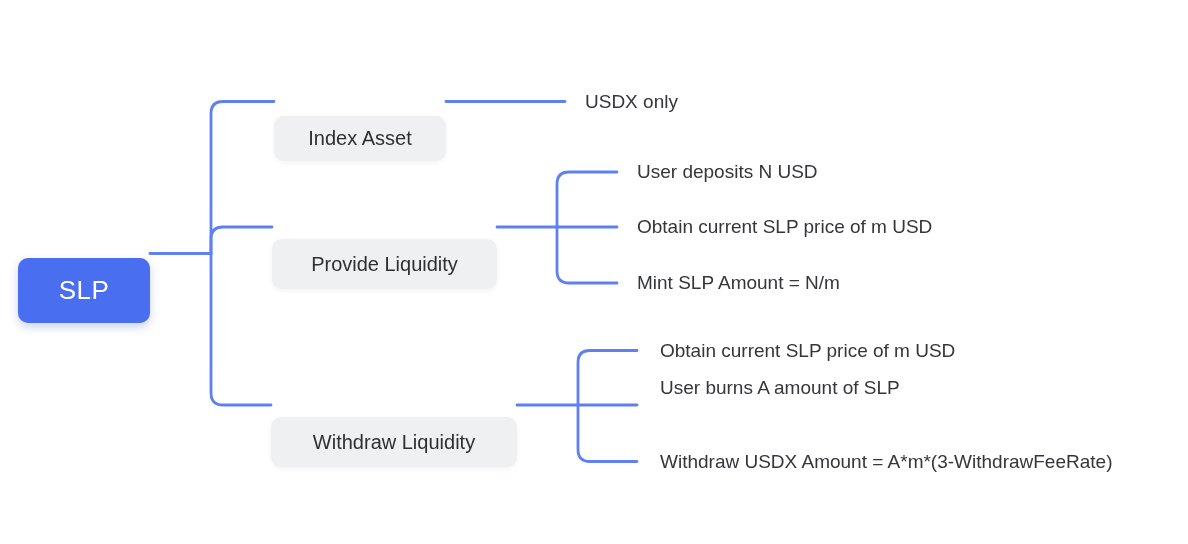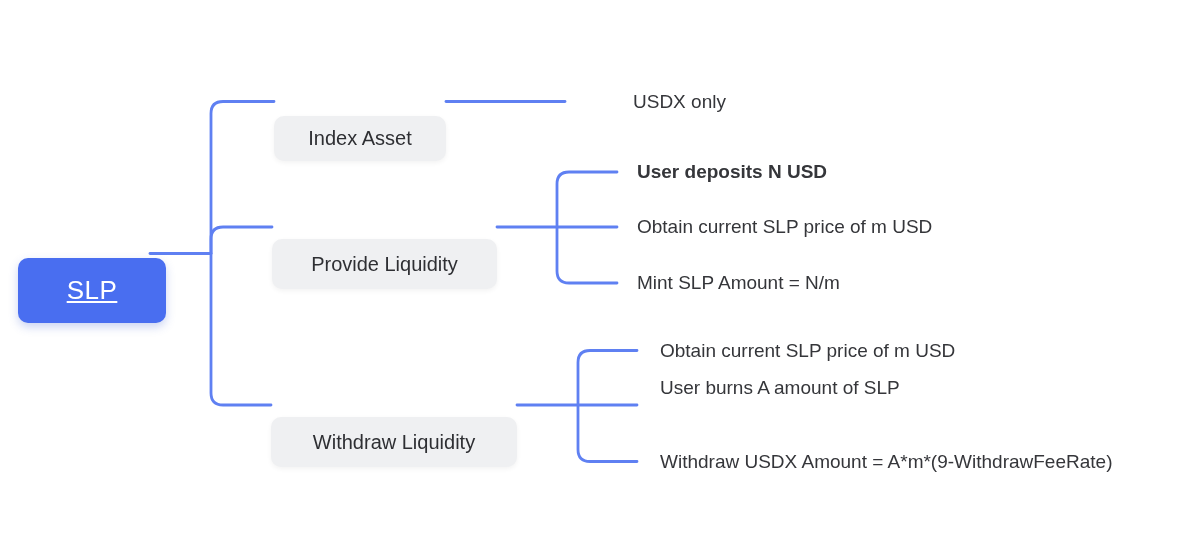--- a/index.html
+++ b/index.html
@@ -66,35 +66,35 @@
       <path d="M446,101.5 H565"></path>
       <path d="M497,227 H617"></path>
       <path d="M617,172 H569 Q557,172 557,184 V227"></path>
       <path d="M617,283 H569 Q557,283 557,271 V227"></path>
       <path d="M517,405 H637"></path>
       <path d="M637,350.5 H590 Q578,350.5 578,362.5 V405"></path>
       <path d="M637,461.5 H590 Q578,461.5 578,449.5 V405"></path>
     </g>
   </svg>
 
-  <div class="node root-node" style="left:18px; top:221px; width:148px; height:65px;text-decoration:underline;">SLP</div>
+  <div class="node root-node" style="left:18px; top:221px; width:132px; height:65px;">SLP</div>
 
   <div class="node branch-node" style="left:274px; top:79px; width:172px; height:45px;">Index Asset</div>
 
   <div class="node branch-node" style="left:271px; top:380px; width:246px; height:50px;">Withdraw Liquidity</div>
 
   <div class="node branch-node" style="left:272px; top:202px; width:225px; height:50px;">Provide Liquidity</div>
 
-  <div class="leaf-label" style="left:585px; top:102px;margin-left:48px;">USDX only</div>
+  <div class="leaf-label" style="left:585px; top:102px;">USDX only</div>
 
-  <div class="leaf-label" style="left:637px; top:172px;font-weight:bold;">User deposits N USD</div>
+  <div class="leaf-label" style="left:637px; top:172px;">User deposits N USD</div>
 
   <div class="leaf-label" style="left:637px; top:227px;">Obtain current SLP price of m USD</div>
 
   <div class="leaf-label" style="left:637px; top:283px;text-align:center;">Mint SLP Amount = N/m</div>
 
   <div class="leaf-label" style="left:660px; top:350.5px;">Obtain current SLP price of m USD</div>
 
   <div class="leaf-label" style="left:660px; top:388px;">User burns A amount of SLP</div>
 
-  <div class="leaf-label" style="left:660px; top:461.5px;">Withdraw USDX Amount = A*m*(9-WithdrawFeeRate)</div>
+  <div class="leaf-label" style="left:660px; top:461.5px;">Withdraw USDX Amount = A*m*(3-WithdrawFeeRate)</div>
 
 </div>
 
 </body></html>

